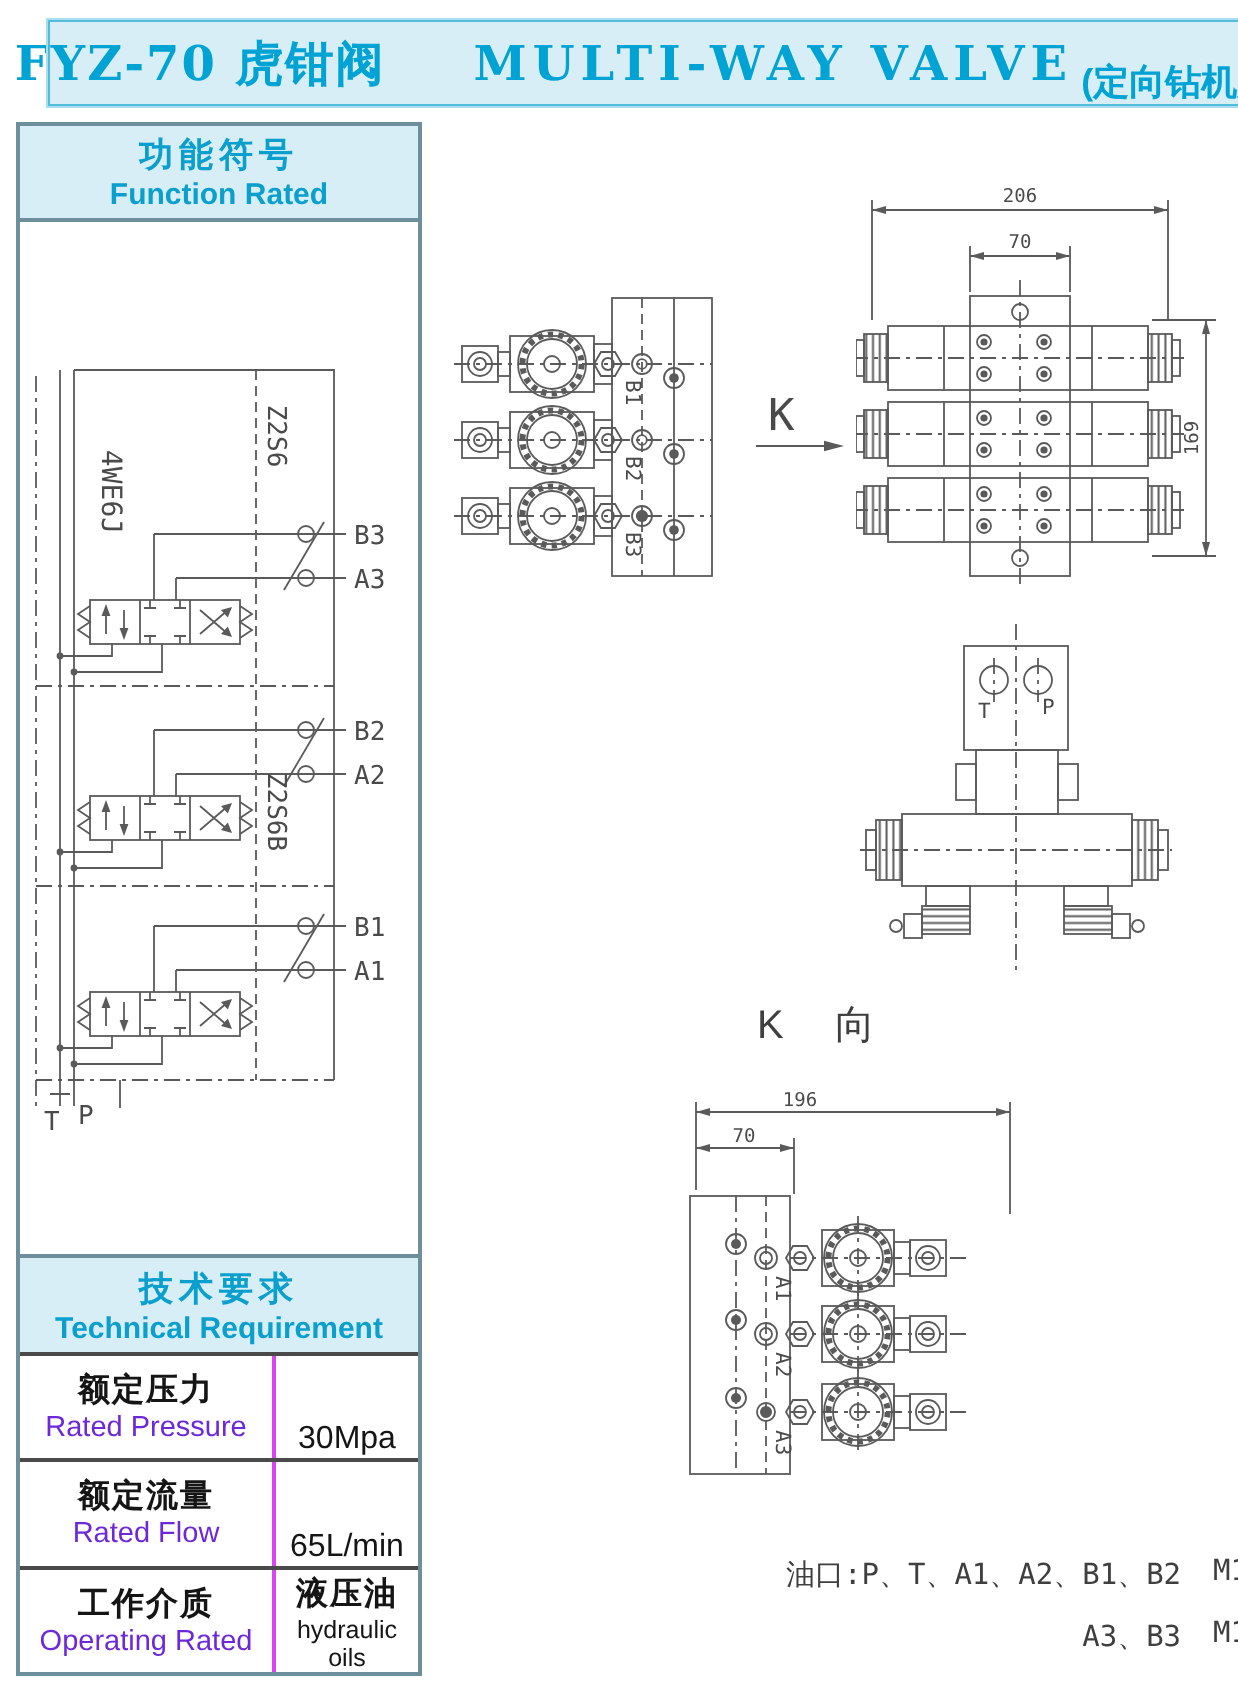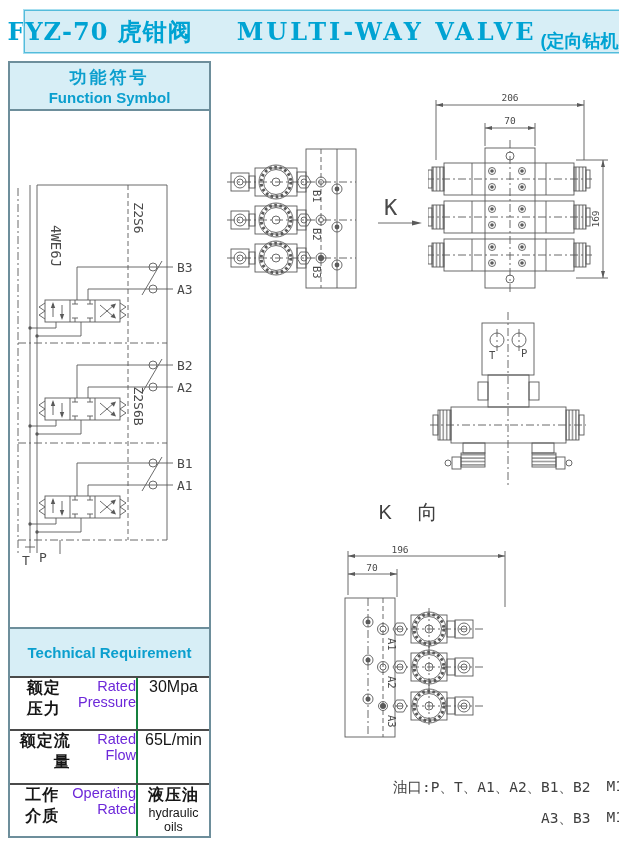--- a/index.html
+++ b/index.html
@@ -22,24 +22,24 @@
   .p-head .zh{font-size:17px;font-weight:bold;letter-spacing:3px}
   .p-head .en{font-size:15px;font-weight:bold}
   .func{left:8px;top:61px;width:203px;height:697px}
   .func .p-head{height:48px;border-bottom-color:#6d8e9b}
   .tech{left:8px;top:627px;width:203px;height:211px}
   .tech .p-head{height:49px}
 
   .spec{display:flex;flex-direction:column;height:158px}
   .spec-row{flex:1;display:grid;grid-template-columns:128px 1fr}
   .spec-row + .spec-row{border-top:2px solid #4a4a4a}
-  .spec-label{border-right:2px solid #15803d;display:flex;flex-direction:row;justify-content:center;text-align:right}
+  .spec-label{border-right:2px solid #d946ef;display:flex;flex-direction:column;justify-content:center;text-align:center}
   .zh1{font-size:16px;font-weight:bold;color:#151515;letter-spacing:1px}
   .en1{font-size:14.5px;color:#6d28d9}
-  .spec-value{display:flex;flex-direction:column;justify-content:flex-start;text-align:center;color:#151515;font-size:16px}
+  .spec-value{display:flex;flex-direction:column;justify-content:flex-end;text-align:center;color:#151515;font-size:16px}
   .v-sub{font-size:12.5px}
 
   
   svg .ln{stroke:#5a5a5a;stroke-width:.9;fill:none}
   svg .dot{fill:#5a5a5a;stroke:none}
   svg .dd{stroke-dasharray:8 3 2 3}
   svg .dsh{stroke-dasharray:5 3}
   svg .gear{fill:none;stroke:#5a5a5a;stroke-width:3;stroke-dasharray:2.6 2.6}
   svg .hv{fill:url(#vh);stroke:#5a5a5a;stroke-width:.9}
   svg .hv2{fill:url(#vh2);stroke:#5a5a5a;stroke-width:.9}
@@ -61,21 +61,21 @@
 
   <div class="abs titlebar">
     <span class="t-model">FYZ-70 虎钳阀</span>
     <span class="t-name">MULTI-WAY  VALVE</span>
     <span class="t-note">(定向钻机用)</span>
   </div>
 
   <div class="abs panel func">
     <div class="p-head">
       <span class="zh">功能符号</span>
-      <span class="en">Function Symbol</span>
+      <span class="en">Function Rated</span>
     </div>
   </div>
 
   <svg class="abs" style="left:9px;top:110px" width="201" height="515" viewBox="0 0 201 515">
     <defs>
       <g id="vsec">
         <path class="ln" d="M68 0 H164"></path>
         <path class="ln" d="M79 22 H164"></path>
         <circle class="ln" cx="144" cy="0" r="4"></circle>
         <circle class="ln" cx="144" cy="22" r="4"></circle>
@@ -117,20 +117,21 @@
     <text class="t13" x="168" y="282">A2</text>
     <text class="t13" x="168" y="358">B1</text>
     <text class="t13" x="168" y="380">A1</text>
     <path class="ln" d="M16 437 H26 M51 430 V444"></path>
     <text class="t13" x="13" y="455">T</text>
     <text class="t13" x="30" y="452">P</text>
   </svg>
 
   <div class="abs panel tech">
     <div class="p-head">
+      <span class="zh">技术要求</span>
       <span class="en">Technical Requirement</span>
     </div>
     <div class="spec">
       <div class="spec-row">
         <div class="spec-label">
           <span class="zh1">额定压力</span>
           <span class="en1">Rated Pressure</span>
         </div>
         <div class="spec-value">
           <span>30Mpa</span>

